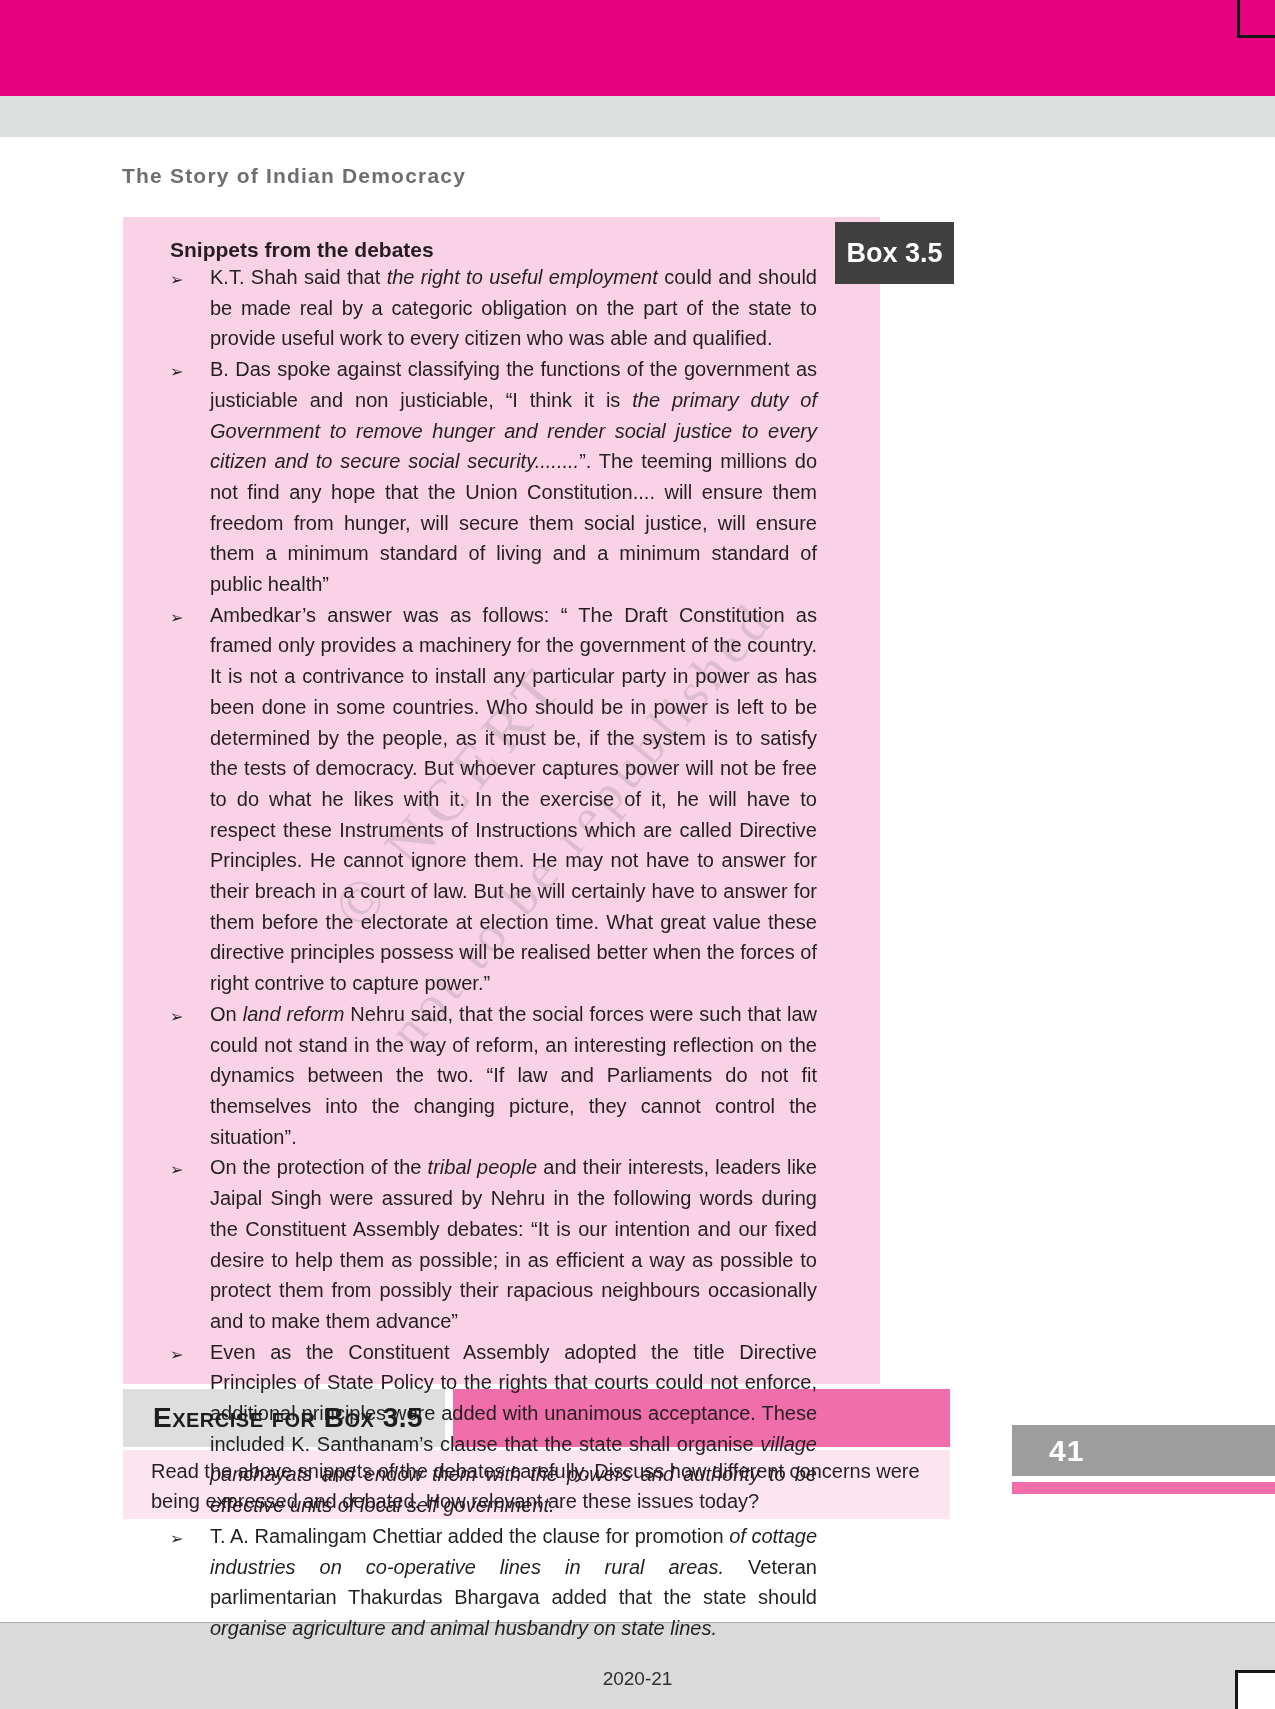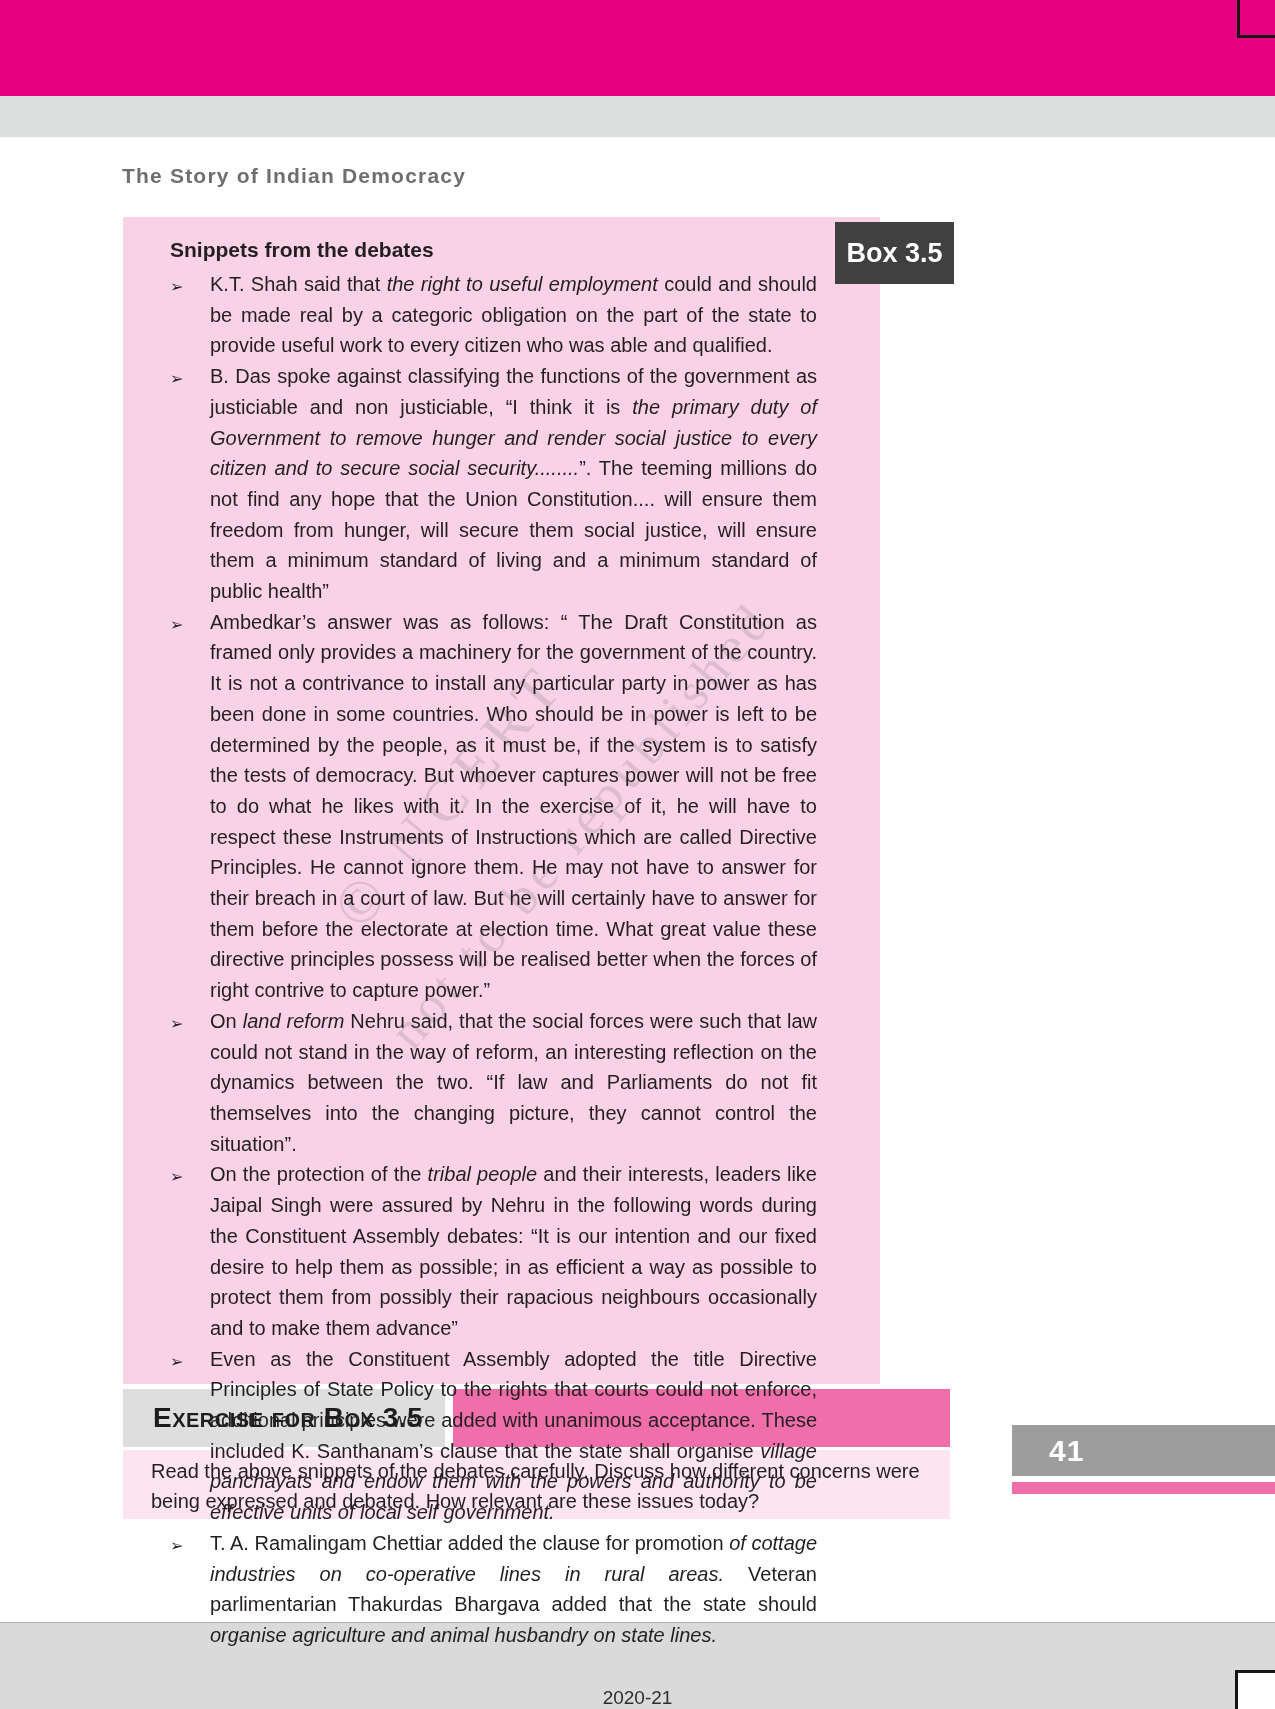--- a/index.html
+++ b/index.html
@@ -27,21 +27,21 @@
   
   .snippet-box {
     position:absolute; left:123px; top:217px; width:757px; height:1167px;
     background:#f9d2e5; padding:21px 24px 0 47px;
   }
   .box-label {
     position:absolute; left:712px; top:5px; width:119px; height:62px;
     background:#404040; color:#ffffff; font-weight:bold; font-size:27px;
     display:flex; align-items:center; justify-content:center; z-index:3;
   }
-  .box-title { font-size:21px; font-weight:bold; color:#231f20; margin-bottom:7px; position:relative; z-index:2; }
+  .box-title { font-size:21px; font-weight:bold; color:#231f20; position:relative; z-index:2; }
   ul.bullets { list-style:none; position:relative; z-index:2; }
   ul.bullets li {
     position:relative; width:647px; padding-left:40px;
     font-size:20px; line-height:30.7px; text-align:justify;
   }
   ul.bullets .marker {
     position:absolute; left:0; top:3px; font-size:16px; color:#231f20;
   }
   ul.bullets em { font-style:italic; }
 
@@ -75,21 +75,21 @@
     position:absolute; left:1012px; top:1425px; width:263px; height:51px;
     background:#9d9d9d; color:#ffffff; font-weight:bold; font-size:30px;
     display:flex; align-items:center; padding-left:37px; letter-spacing:1px;
   }
   .pagenum-stripe { position:absolute; left:1012px; top:1482px; width:263px; height:12px; background:#f06ea9; }
 
   
   .footer {
     position:absolute; left:0; top:1622px; width:1275px; height:87px;
     background:#dadada; border-top:1px solid #ababab;
-    display:flex; align-items:flex-end; justify-content:center;
+    display:flex; align-items:center; justify-content:center;
   }
   .footer .year { margin-top:26px; font-size:19px; color:#2e2e2e; }
   .corner-bottom {
     position:absolute; right:-5px; bottom:-5px; width:45px; height:44px;
     border:3px solid #161616; background:#ffffff;
   }
 </style>
 </head>
 <body>
 

